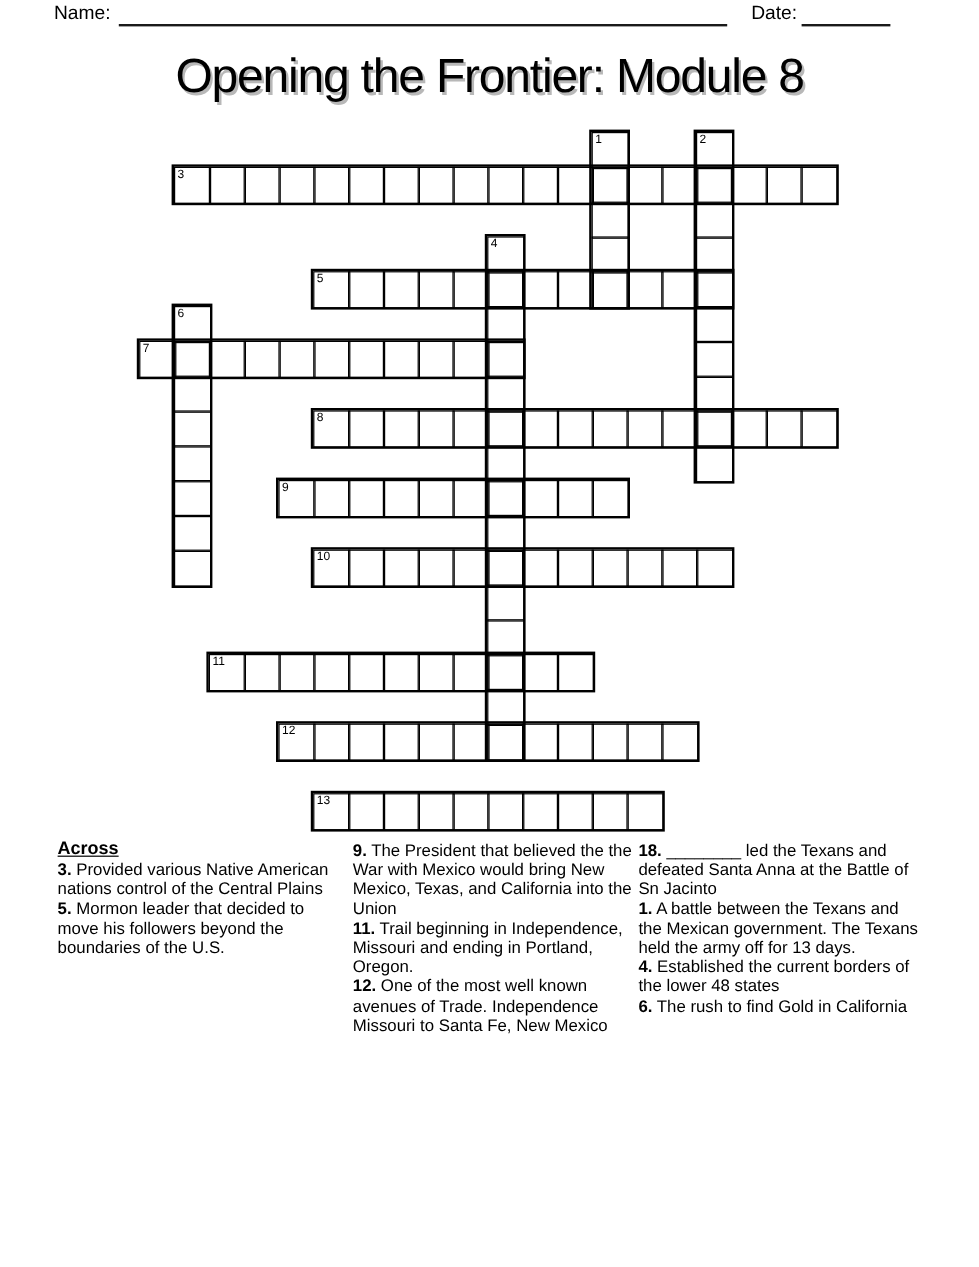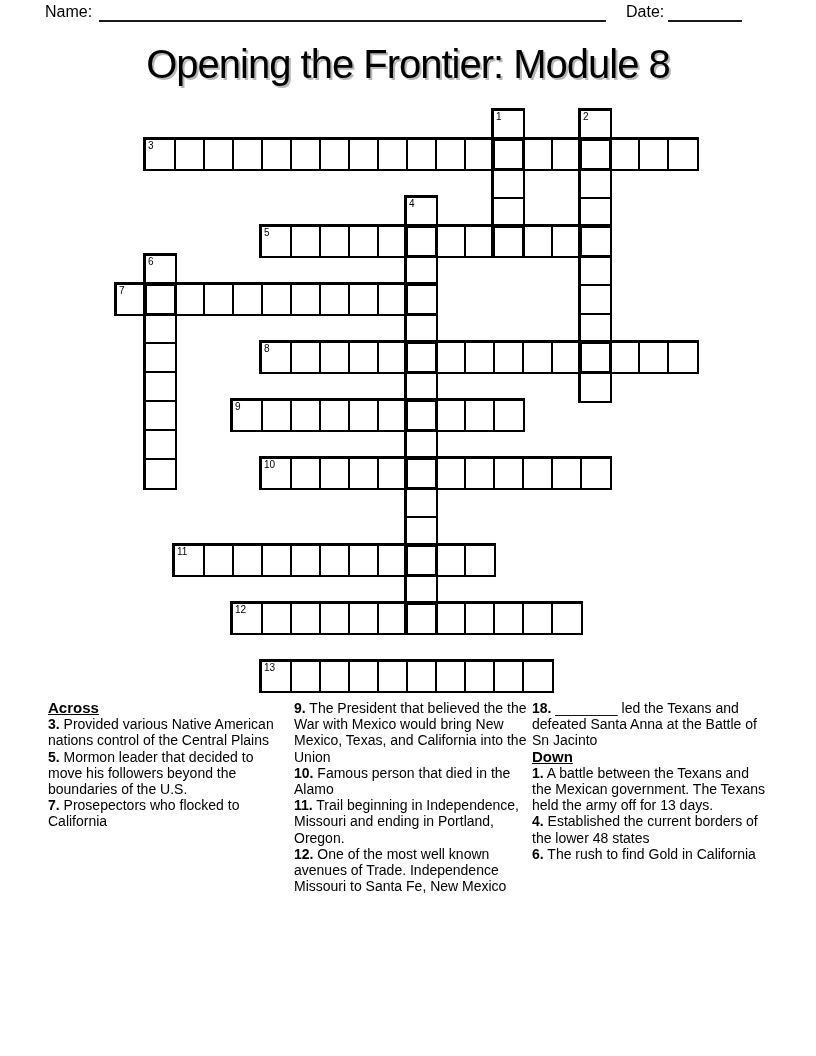--- a/index.html
+++ b/index.html
@@ -227,28 +227,25 @@
     <div class="cell" style="left: 522px; top: 661px;"></div>
     <div class="word-rect" style="left: 259px; top: 659px; width: 295px; height: 34px;"></div>
     <div class="cell-num" style="left: 264px; top: 663px;">13</div>
   </div>
 
 <div id="clues">
     <div class="clue-col" style="left: 48px;">
       <div class="clue-heading">Across</div>
       <div class="clue-item"><b>3.</b><span> Provided various Native American nations control of the Central Plains</span></div>
       <div class="clue-item"><b>5.</b><span> Mormon leader that decided to move his followers beyond the boundaries of the U.S.</span></div>
-      <div class="clue-item"><b>7.</b><span> Prosepectors who flocked to California</span></div>
     </div>
     <div class="clue-col" style="left: 294px;">
       <div class="clue-item"><b>9.</b><span> The President that believed the the War with Mexico would bring New Mexico, Texas, and California into the Union</span></div>
-      <div class="clue-item"><b>10.</b><span> Famous person that died in the Alamo</span></div>
       <div class="clue-item"><b>11.</b><span> Trail beginning in Independence, Missouri and ending in Portland, Oregon.</span></div>
       <div class="clue-item"><b>12.</b><span> One of the most well known avenues of Trade. Independence Missouri to Santa Fe, New Mexico</span></div>
     </div>
     <div class="clue-col" style="left: 532px;">
       <div class="clue-item"><b>18.</b><span> ________ led the Texans and defeated Santa Anna at the Battle of Sn Jacinto</span></div>
-      <div class="clue-heading">Down</div>
       <div class="clue-item"><b>1.</b><span> A battle between the Texans and the Mexican government. The Texans held the army off for 13 days.</span></div>
       <div class="clue-item"><b>4.</b><span> Established the current borders of the lower 48 states</span></div>
       <div class="clue-item"><b>6.</b><span> The rush to find Gold in California</span></div>
     </div>
   </div>
 
 </body></html>

